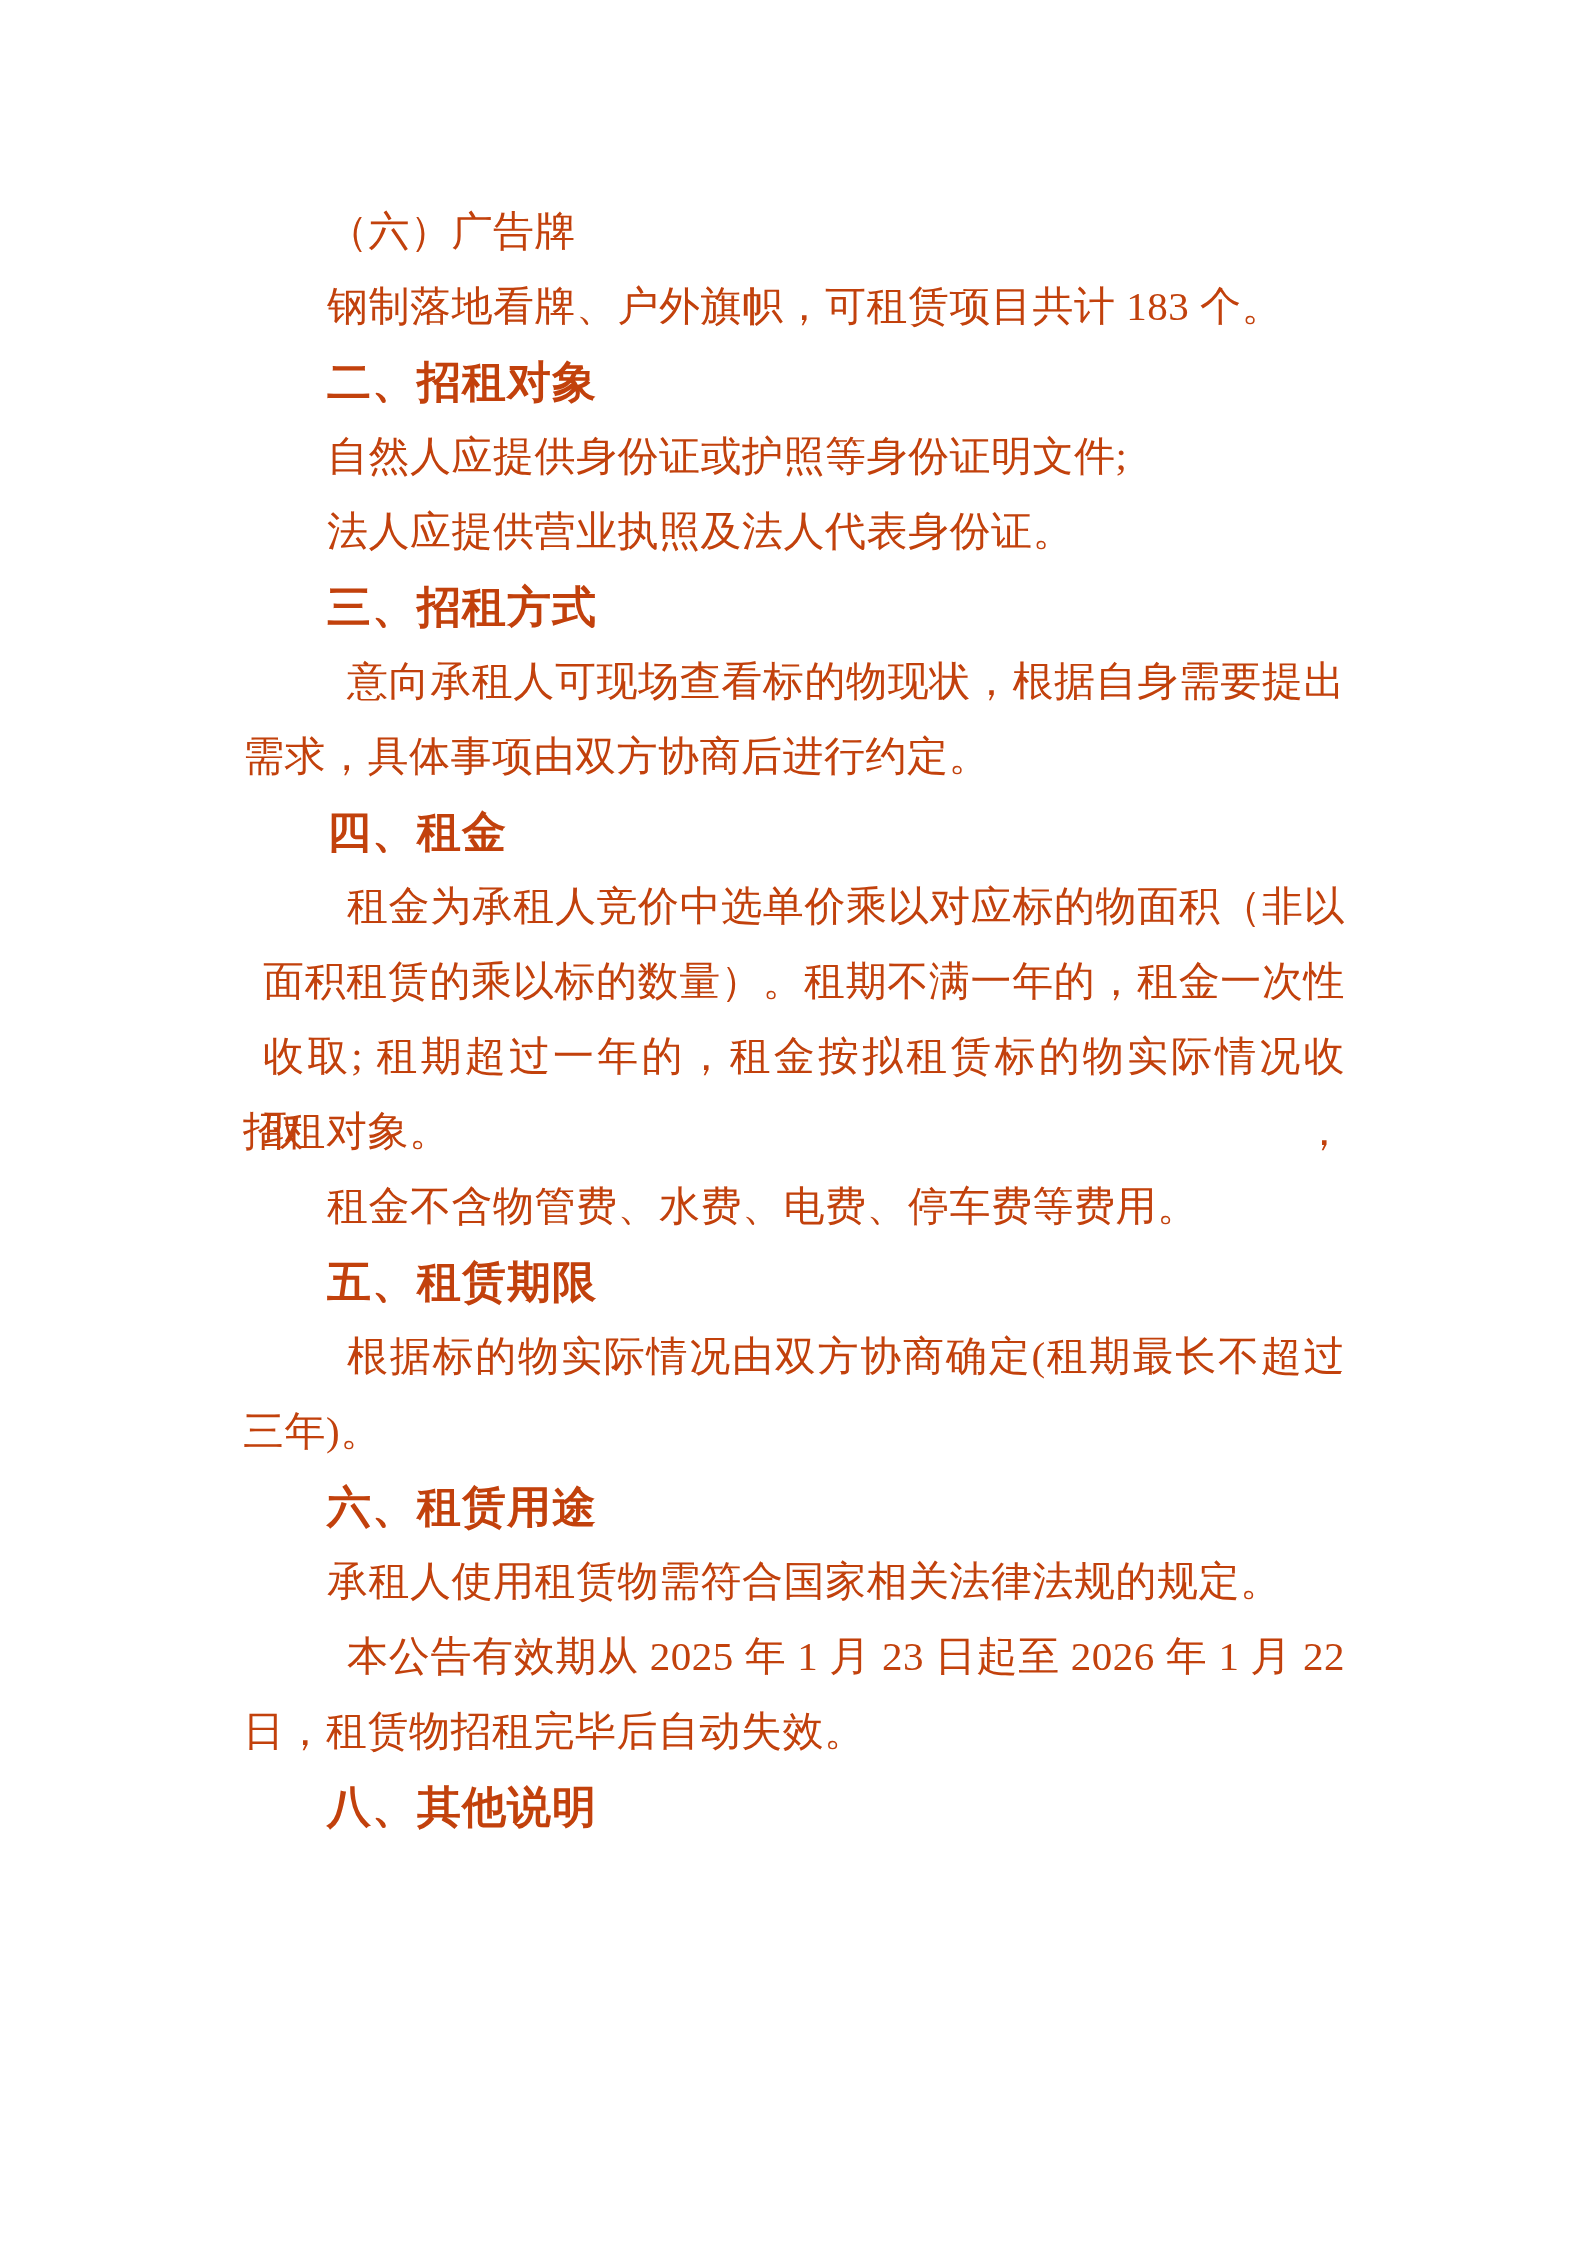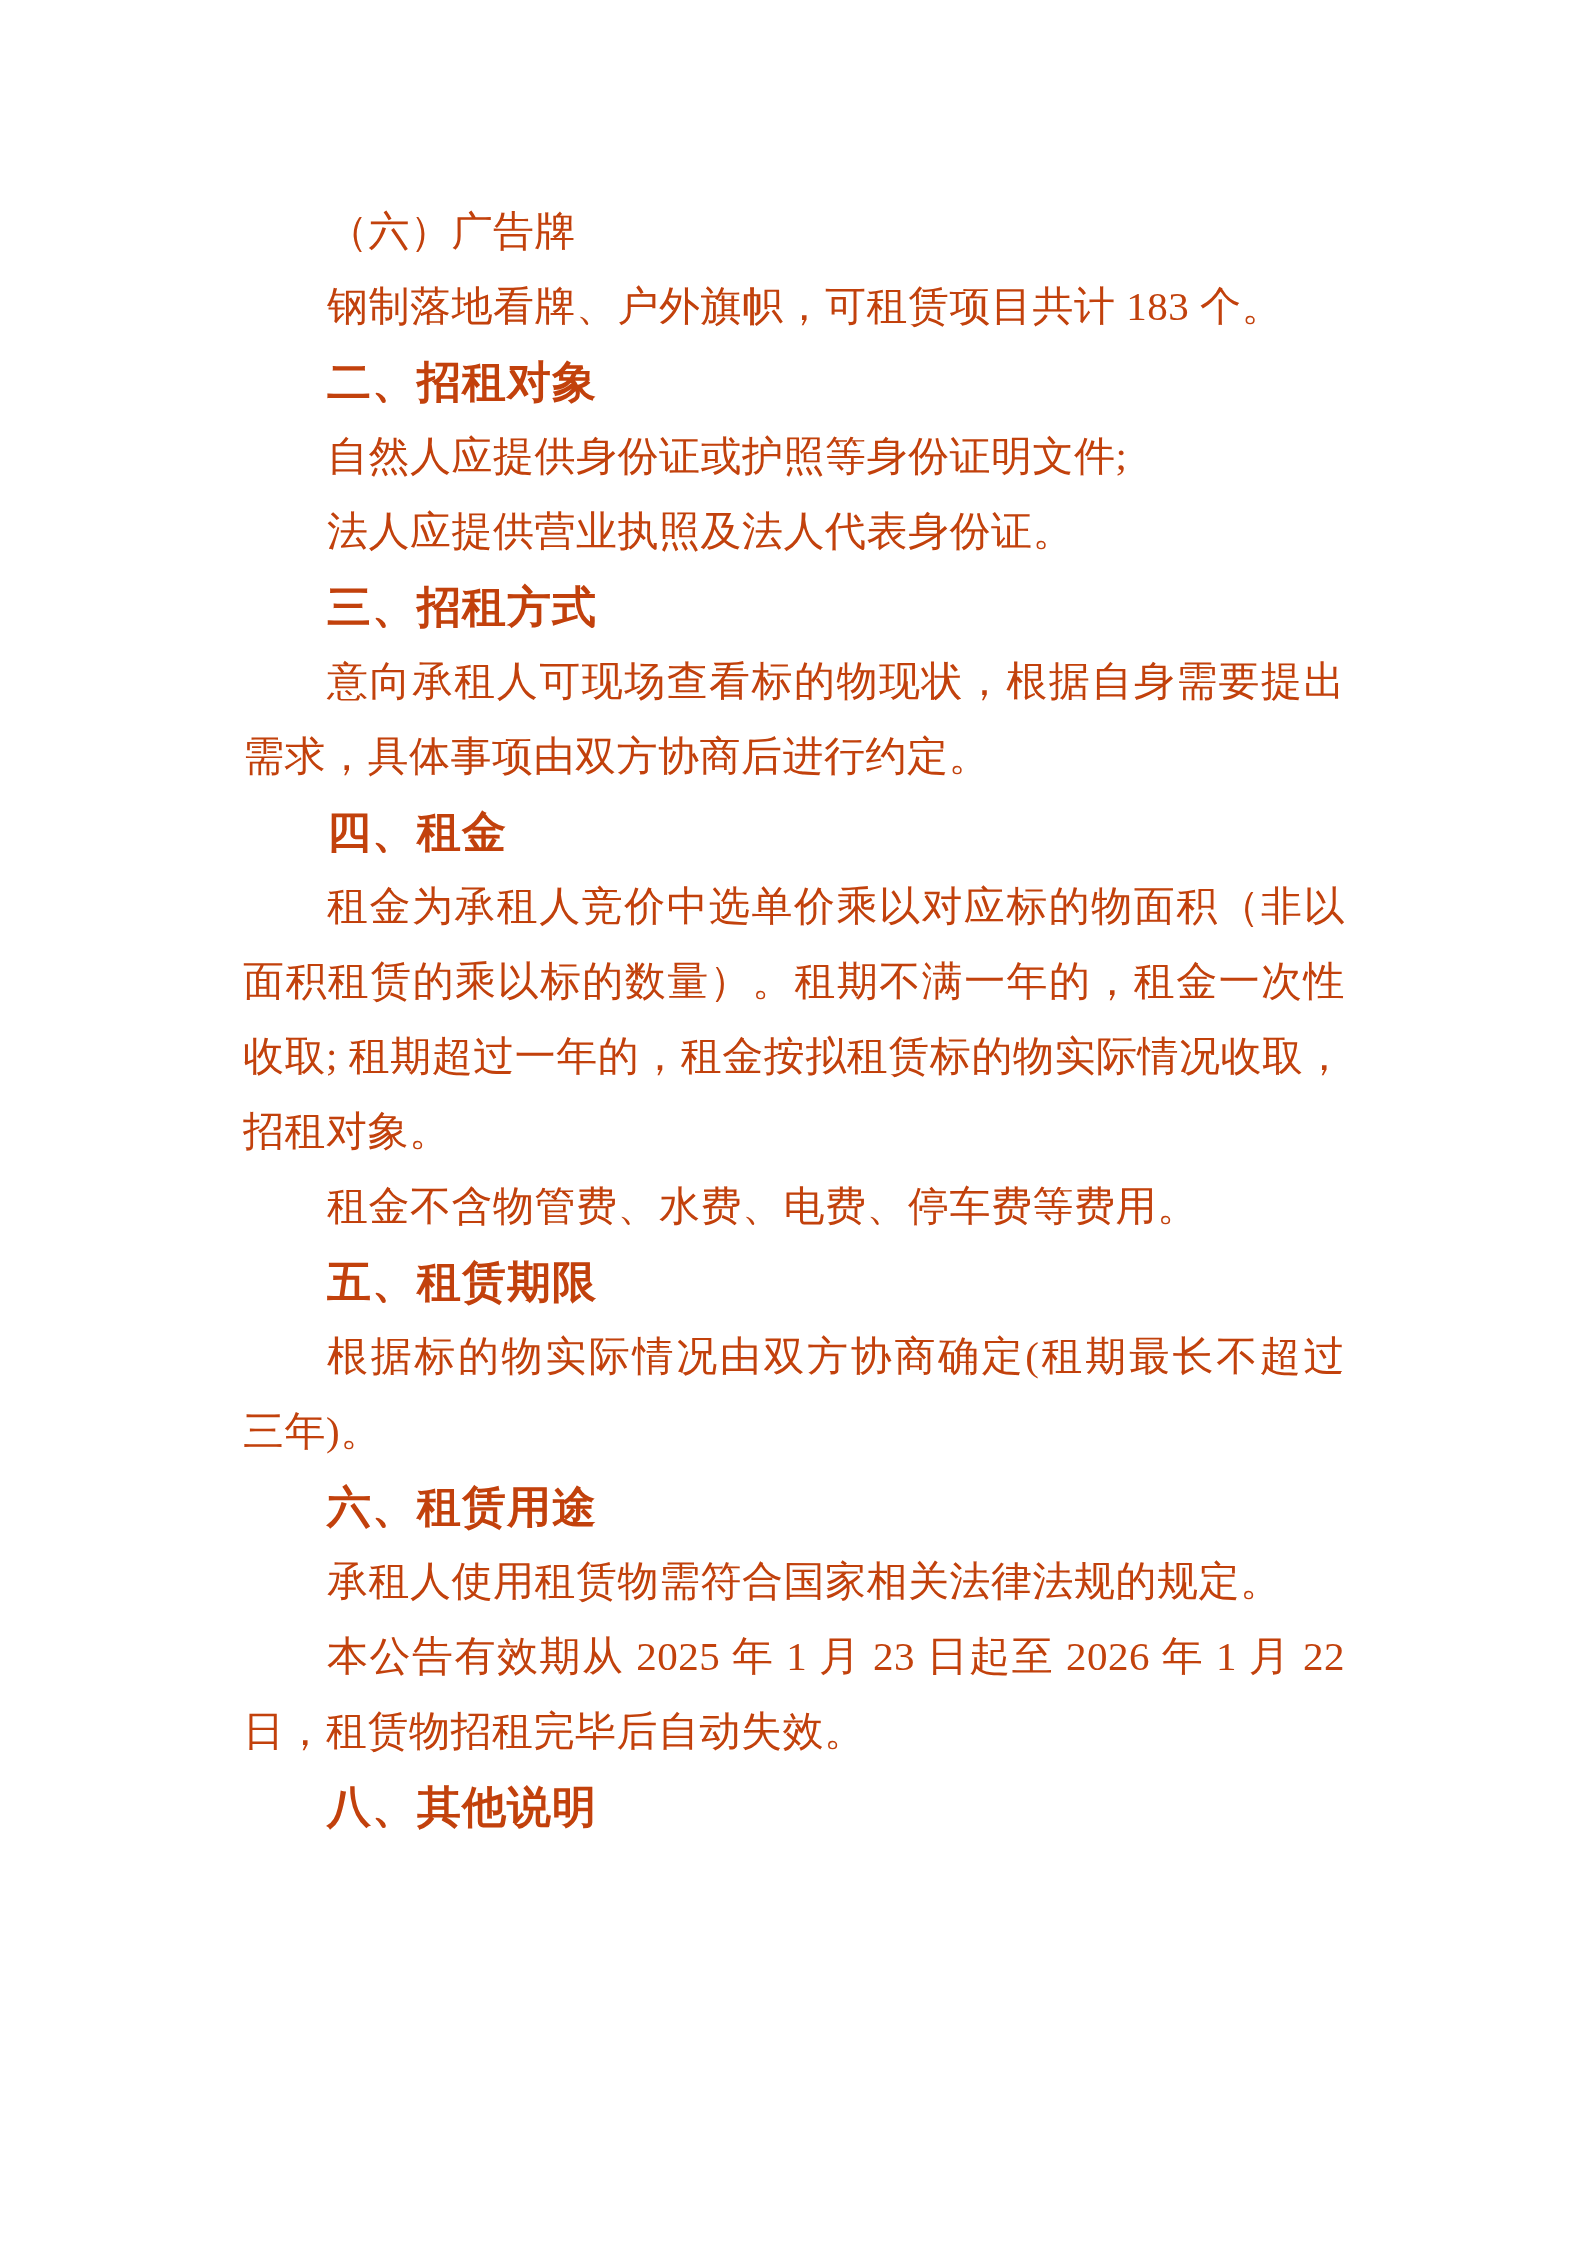--- a/index.html
+++ b/index.html
@@ -34,20 +34,21 @@
   }
   .line.h {
     font-family: Liberation Sans, sans-serif;
     font-weight: bold;
     font-size: 44px;
     letter-spacing: 1px;
   }
   .line.jf {
     text-align: justify;
     text-align-last: justify;
+    margin-left: 20px;
   }
 </style>
 </head>
 <body>
 
 <div class="page">
   <div class="content">
     <div class="line ind">（六）广告牌</div>
     <div class="line ind">钢制落地看牌、户外旗帜，可租赁项目共计 183 个。</div>
     <div class="line ind h">二、招租对象</div>

